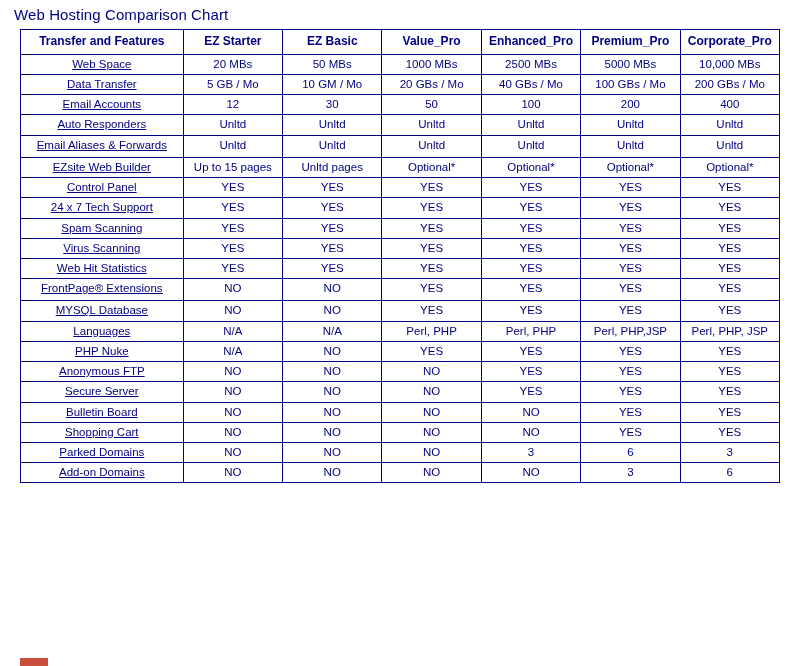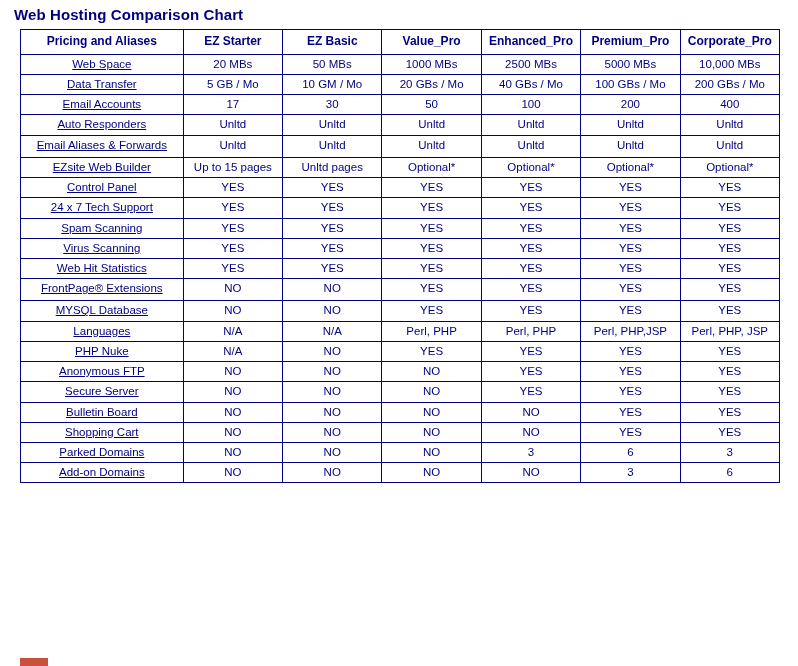--- a/index.html
+++ b/index.html
@@ -15,21 +15,21 @@
     overflow: hidden;
   }
   .page {
     position: relative;
     width: 798px;
     height: 666px;
     box-sizing: border-box;
   }
   .page-title {
     font-size: 15px;
-    font-weight: bold;
+    font-weight: normal;
     color: #000080;
     padding: 6px 0 6px 14px;
     letter-spacing: 0.1px;
   }
   .table-wrap {
     padding: 0 18px 0 20px;
   }
   table.comparison {
     border-collapse: collapse;
     width: 760px;
@@ -92,21 +92,21 @@
         <col class="c-feature">
         <col class="c-data">
           <col class="c-data">
           <col class="c-data">
         <col class="c-data">
           <col class="c-data">
           <col class="c-data">
       </colgroup>
       <thead>
         <tr>
-          <th class="feature-head">Pricing and Aliases</th>
+          <th class="feature-head">Transfer and Features</th>
           <th>EZ Starter</th>
           <th>EZ Basic</th>
           <th>Value_Pro</th>
           <th>Enhanced_Pro</th>
           <th>Premium_Pro</th>
           <th>Corporate_Pro</th>
         </tr>
       </thead>
       <tbody id="table-body">
           <tr>
@@ -122,21 +122,21 @@
             <td class="feature-cell"><span class="feature-link">Data Transfer</span></td>
             <td>5 GB / Mo</td>
             <td>10 GM / Mo</td>
             <td>20 GBs / Mo</td>
             <td>40 GBs / Mo</td>
             <td>100 GBs / Mo</td>
             <td>200 GBs / Mo</td>
           </tr>
           <tr>
             <td class="feature-cell"><span class="feature-link">Email Accounts</span></td>
-            <td>17</td>
+            <td>12</td>
             <td>30</td>
             <td>50</td>
             <td>100</td>
             <td>200</td>
             <td>400</td>
           </tr>
           <tr>
             <td class="feature-cell"><span class="feature-link">Auto Responders</span></td>
             <td>Unltd</td>
             <td>Unltd</td>

